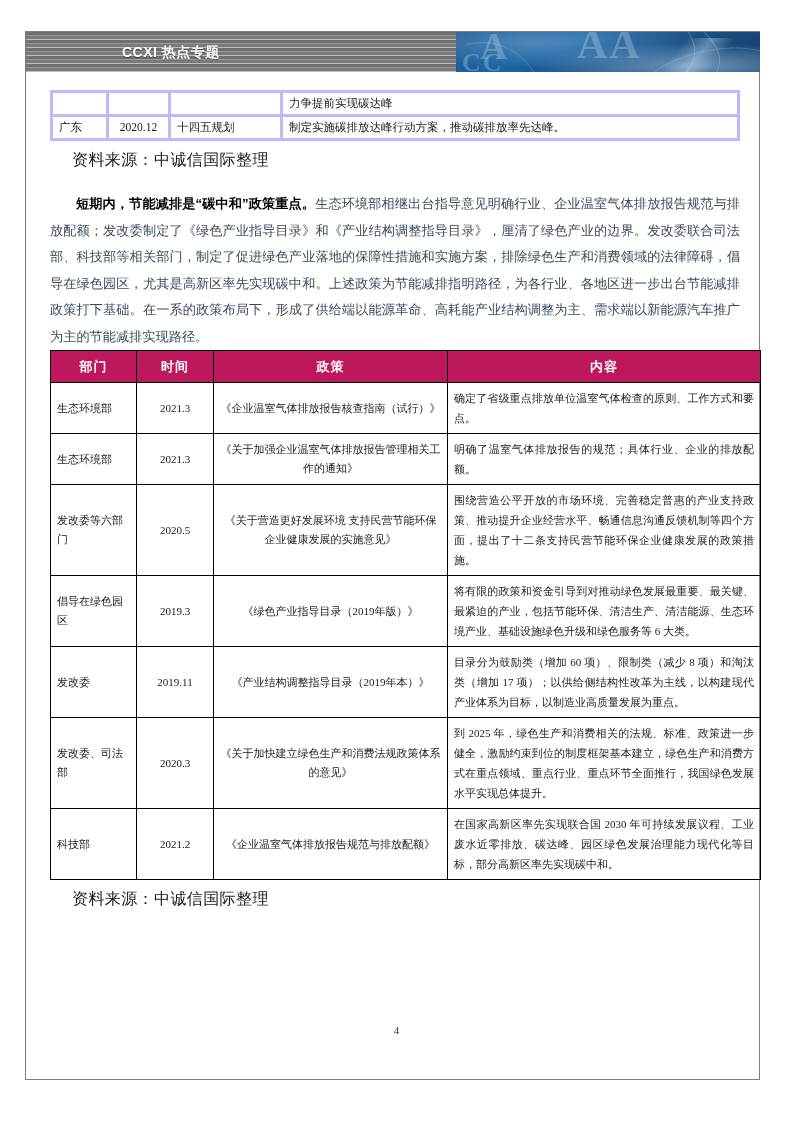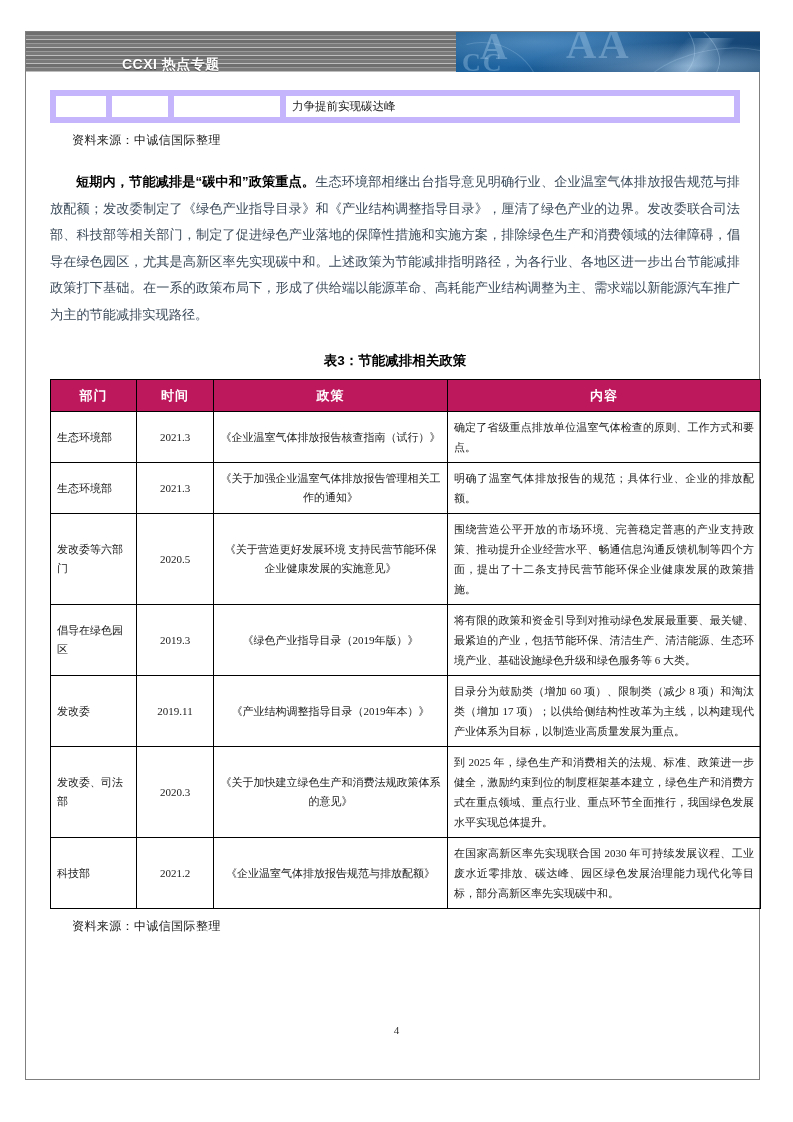--- a/index.html
+++ b/index.html
@@ -58,24 +58,24 @@
   #header-logo .glint {
     position: absolute; right: 8px; top: 6px; width: 118px; height: 34px;
     background: linear-gradient(115deg, rgba(255,255,255,0) 35%, rgba(200,228,250,.40) 55%, rgba(255,255,255,0) 72%);
     transform: skewX(-18deg);
   }
   #header-logo .ghost {
     position: absolute; color: rgba(200,228,252,.30);
     font-family: "Liberation Serif", serif; font-weight: bold; letter-spacing: 2px;
   }
   #header-logo .g1 { left: 24px; top: -8px; font-size: 38px; }
-  #header-logo .g2 { left: 110px; top: -12px; font-size: 42px; }
+  #header-logo .g2 { left: 121px; top: -12px; font-size: 42px; }
   #header-logo .g3 { left: 6px; top: 16px; font-size: 26px; }
   #header-title {
-    position: absolute; left: 96px; top: 24px;
+    position: absolute; left: 96px; top: 12px;
     color: #ffffff; font-size: 14px; font-weight: bold;
     font-family: "Liberation Sans", sans-serif;
     letter-spacing: .5px;
     text-shadow: 0 1px 1px rgba(0,0,0,.45);
     white-space: nowrap;
     z-index: 3;
   }
 
   
   #content {
@@ -84,40 +84,40 @@
     width: 690px;
   }
 
   
   table.doc {
     border-collapse: collapse;
     width: 690px;
     table-layout: fixed;
   }
   table.doc td, table.doc th {
-    border: 6px solid #c4b5fd;
+    border: 3px solid #c4b5fd;
     vertical-align: middle;
     padding: 3px 6px;
     color: #1b1b1b;
   }
 
   
   #table-continued { margin: 0; }
   #table-continued td {
     height: 21px;
     font-size: 11.5px;
     line-height: 15px;
     font-family: "Liberation Serif", serif;
   }
   #table-continued .c-region { width: 56px; }
   #table-continued .c-time   { width: 62px; text-align: center; }
   #table-continued .c-policy { width: 112px; }
 
   .source-note {
-    font-size: 12px;
+    font-size: 16px;
     color: #1b1b1b;
     margin: 9px 0 0 22px;
     font-family: "Liberation Serif", serif;
     letter-spacing: .4px;
   }
 
   
   h2.section-heading {
     font-size: 13.5px;
     font-weight: bold;
@@ -219,29 +219,34 @@
 <div id="content">
 
   <table class="doc" id="table-continued">
     <tbody>
       <tr>
         <td class="c-region"></td>
         <td class="c-time"></td>
         <td class="c-policy"></td>
         <td class="c-detail">力争提前实现碳达峰</td>
       </tr>
+      <tr>
+        <td class="c-region">广东</td>
+        <td class="c-time">2020.12</td>
+        <td class="c-policy">十四五规划</td>
+        <td class="c-detail">制定实施碳排放达峰行动方案，推动碳排放率先达峰。</td>
+      </tr>
     </tbody>
   </table>
 
   <div class="source-note">资料来源：中诚信国际整理</div>
 
 
   <p class="body-para"><b class="lead">短期内，节能减排是“碳中和”政策重点。</b><span>生态环境部相继出台指导意见明确行业、企业温室气体排放报告规范与排放配额；发改委制定了《绿色产业指导目录》和《产业结构调整指导目录》，厘清了绿色产业的边界。发改委联合司法部、科技部等相关部门，制定了促进绿色产业落地的保障性措施和实施方案，排除绿色生产和消费领域的法律障碍，倡导在绿色园区，尤其是高新区率先实现碳中和。上述政策为节能减排指明路径，为各行业、各地区进一步出台节能减排政策打下基础。在一系的政策布局下，形成了供给端以能源革命、高耗能产业结构调整为主、需求端以新能源汽车推广为主的节能减排实现路径。</span></p>
 
-  <h3 class="table-caption">表3：节能减排相关政策</h3>
 
   <table id="table-policies">
     <thead>
       <tr>
         <th class="col-dept">部门</th>
         <th class="col-time">时间</th>
         <th class="col-policy">政策</th>
         <th class="col-detail">内容</th>
       </tr>
     </thead>

